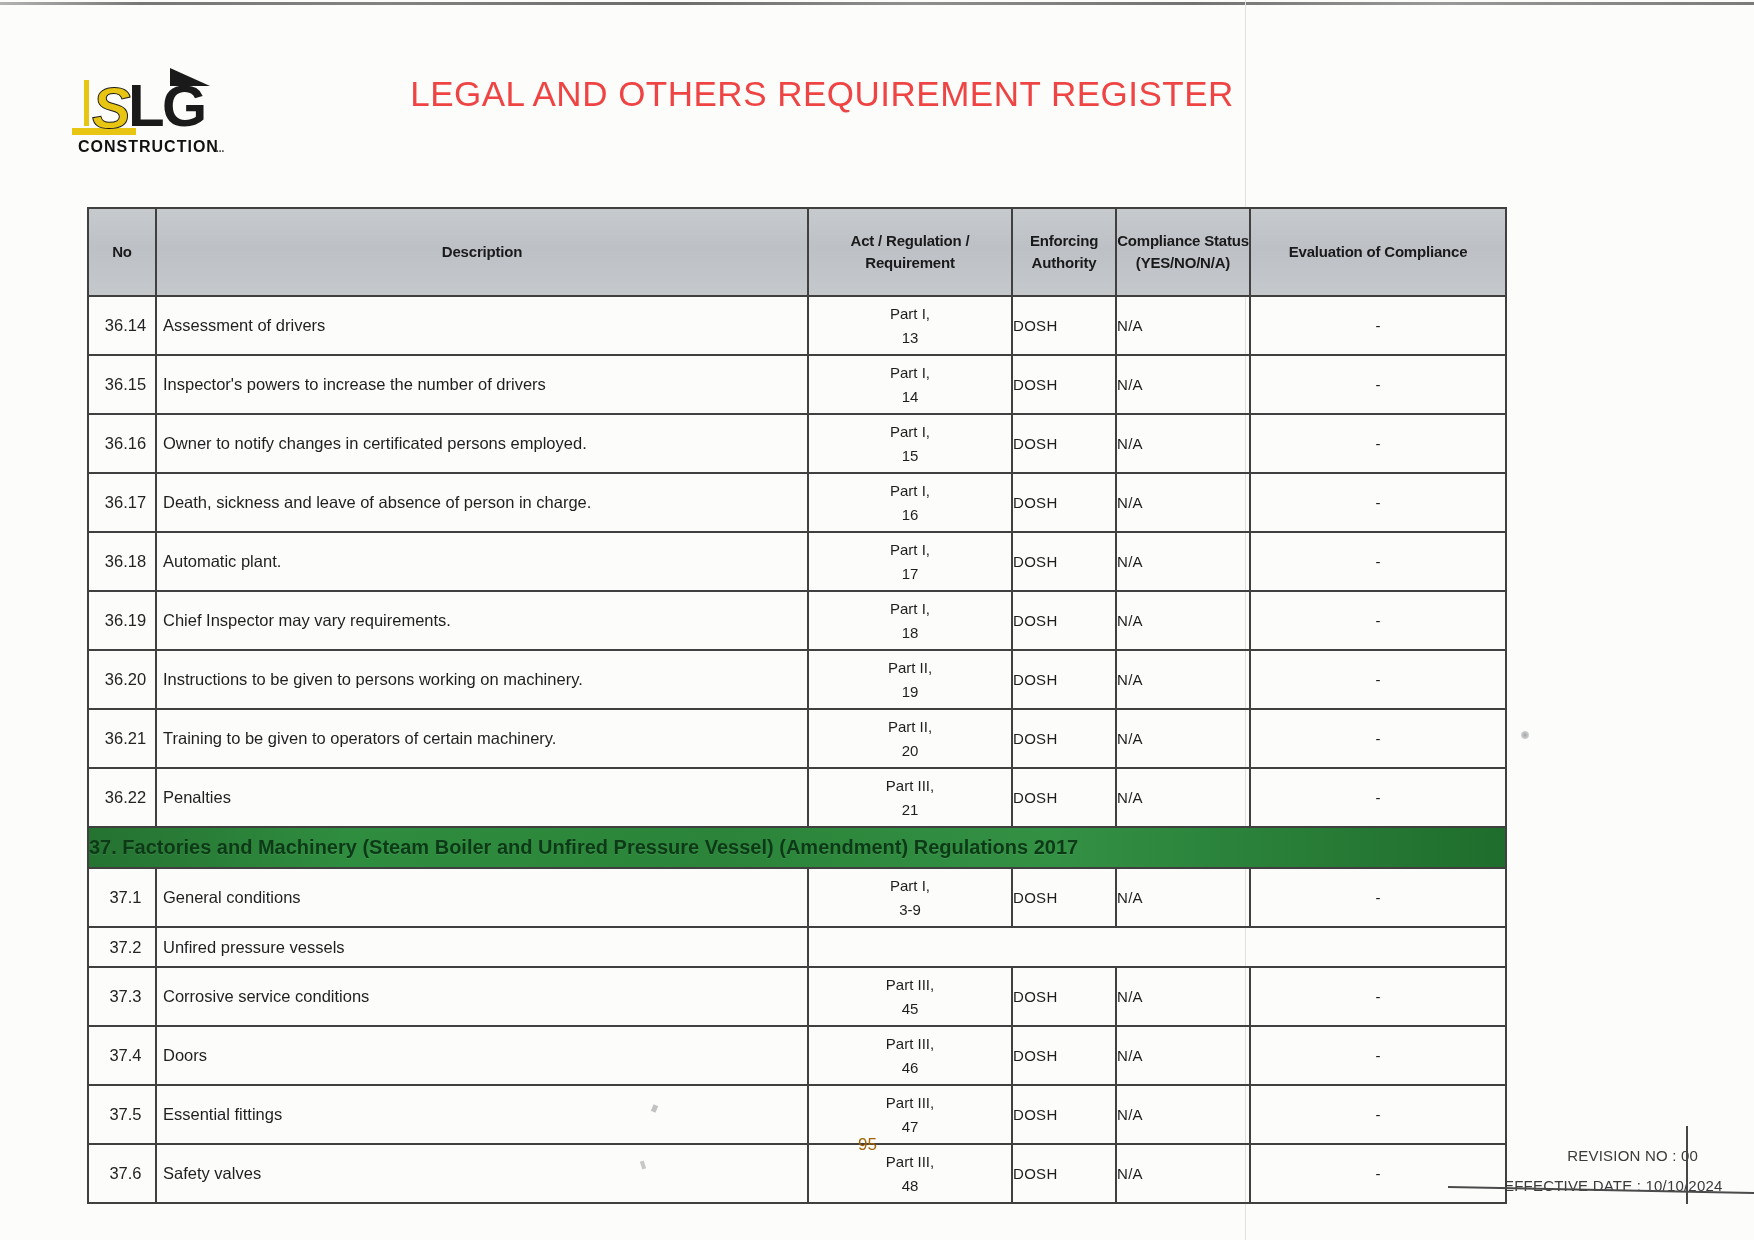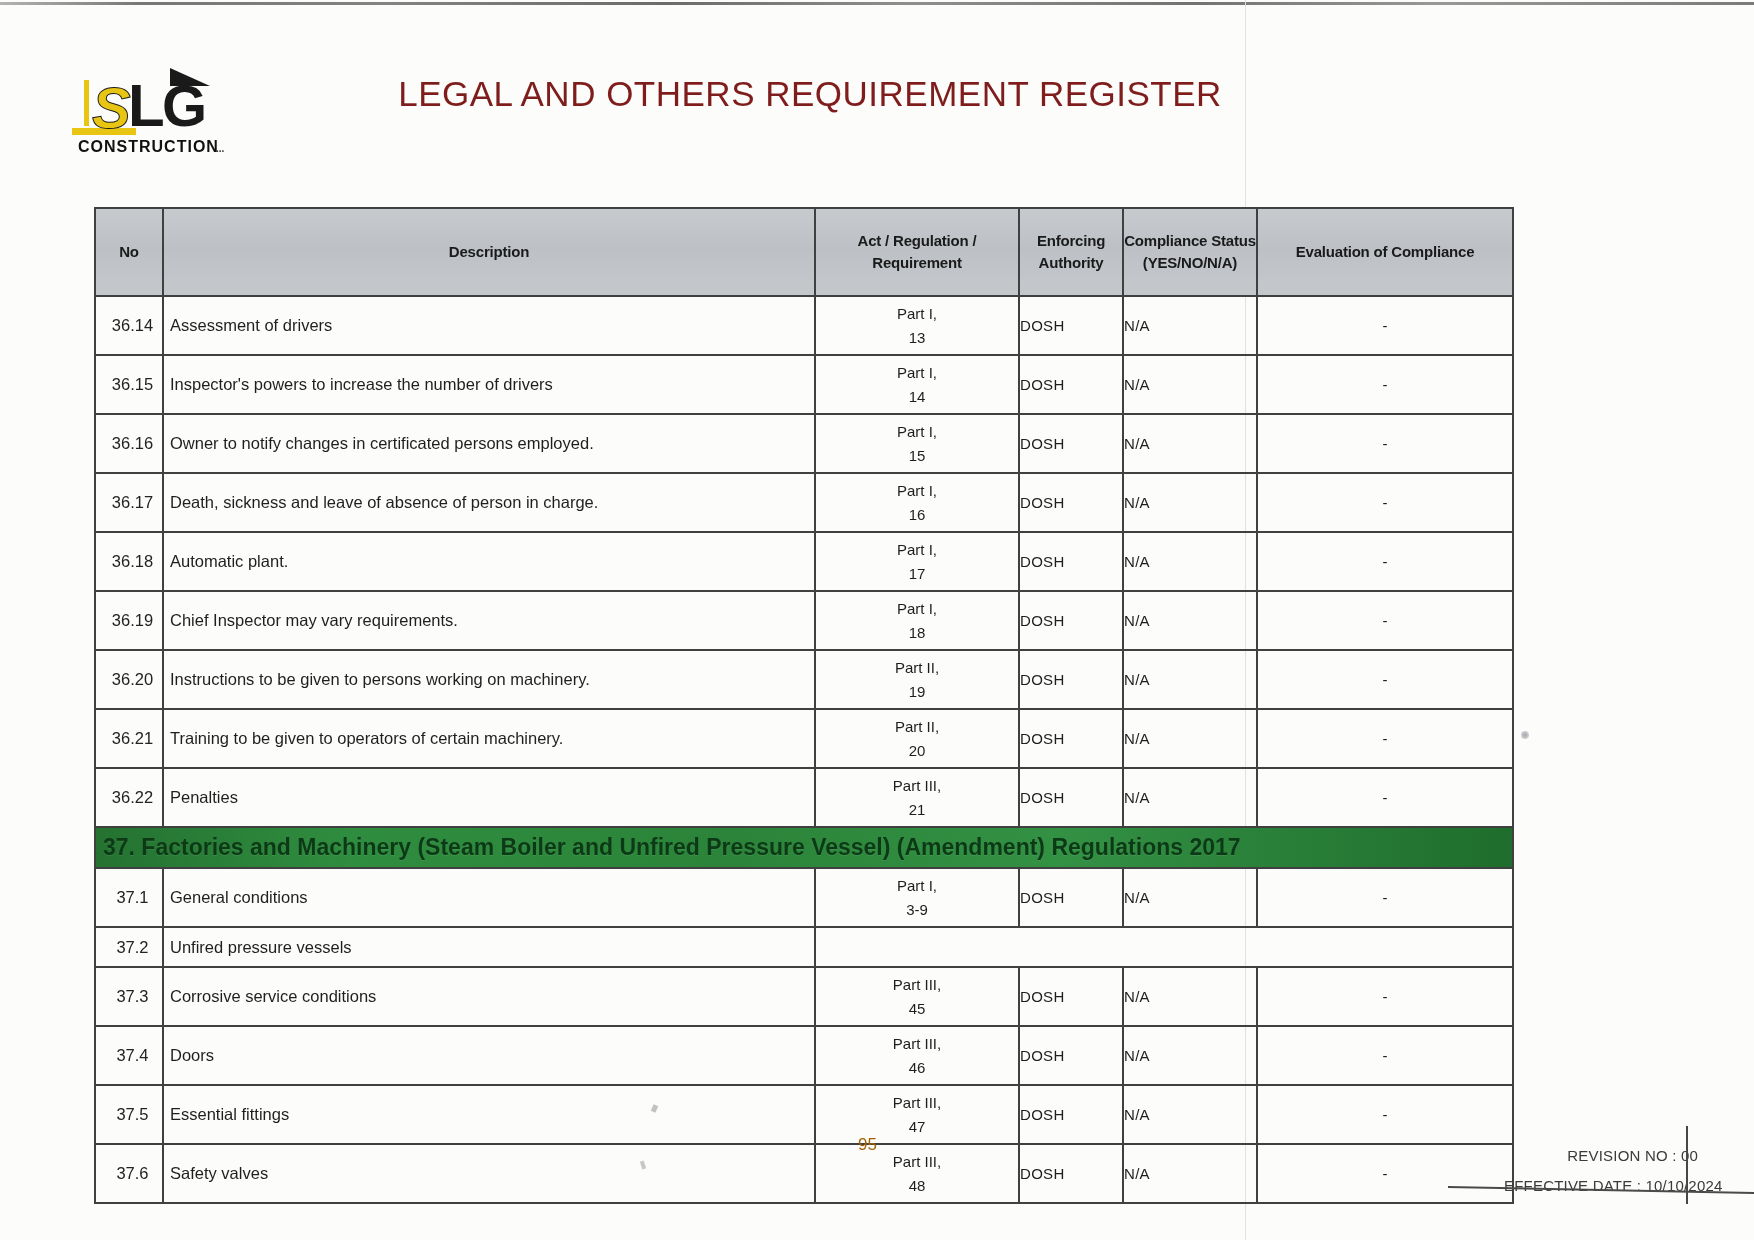--- a/index.html
+++ b/index.html
@@ -18,25 +18,25 @@
   .scan-dot { position:absolute; left:1521px; top:731px; width:8px; height:8px; border-radius:50%;
     background:radial-gradient(#8d9094,#c6c8ca 70%,transparent); opacity:.8; }
   .scan-speck-a { position:absolute; left:652px; top:1105px; width:5px; height:7px; background:#a9a9a9; transform:rotate(24deg); opacity:.7;}
   .scan-speck-b { position:absolute; left:641px; top:1161px; width:4px; height:8px; background:#b0b0b0; transform:rotate(-18deg); opacity:.7;}
   .footer-vline { position:absolute; left:1686px; top:1126px; width:2px; height:78px; background:#474747; }
   .footer-slope { position:absolute; left:1448px; top:1186px; width:312px; height:2px; background:#4a4a4a;
     transform:rotate(1.1deg); transform-origin:left center; }
 
   
   .logo { position:absolute; left:70px; top:64px; width:180px; height:100px; }
-  .page-title { position:absolute; left:4px; top:74px; width:1580px; text-align:center;
-    font-size:35px; font-weight:400; letter-spacing:.5px; color:#7f1d1d;padding-left:32px; }
-
-  
-  .register-table { position:absolute; left:94px; top:207px; width:1418px;
+  .page-title { position:absolute; left:16px; top:74px; width:1580px; text-align:center;
+    font-size:35px; font-weight:400; letter-spacing:.5px; color:#ef4444;padding-left:32px; }
+
+  
+  .register-table { position:absolute; left:87px; top:207px; width:1418px;
     border-collapse:collapse; table-layout:fixed; }
   .register-table col.c-no    { width:68px; }
   .register-table col.c-desc  { width:652px; }
   .register-table col.c-act   { width:204px; }
   .register-table col.c-auth  { width:104px; }
   .register-table col.c-stat  { width:134px; }
   .register-table col.c-eval  { width:256px; }
   .register-table th, .register-table td { border:2px solid #404040; overflow:hidden; }
   .register-table thead tr { height:88px; }
   .register-table th {
@@ -47,21 +47,21 @@
   tr.r-data { height:59px; }
   tr.r-merged { height:40px; }
   tr.r-section { height:41px; }
   td.no-cell   { text-align:center; font-size:16.5px; color:#232323;padding-left:7px; }
   td.desc-cell { padding-left:6px; font-size:16.5px; color:#1f1f1f; }
   td.act-cell  { text-align:center; font-size:15px; white-space:pre-line; line-height:1.6; }
   td.auth-cell, td.stat-cell { text-align:left; font-size:15px; letter-spacing:.3px; }
   td.eval-cell { text-align:center; font-size:15px; }
   td.section-cell {
     background:linear-gradient(90deg,#257231 0%,#2f8d3f 18%,#2b8439 45%,#339144 68%,#1f6d2c 100%);
-    font-size:23px; font-weight:700; padding-left:7px;
+    font-size:20px; font-weight:700; padding-left:0;
     text-shadow:0 1px 0 rgba(255,255,255,.08);
     margin-top:44px;
   }
   td.merged-cell { border-left:2px solid #404040; }
 
   
   .page-number { position:absolute; left:858px; top:1135px; font-size:17px; color:#a16207; }
   .revision-note { position:absolute; left:1558px; top:1147px; width:140px; text-align:right;
     font-size:15px; color:#3a3a3a; letter-spacing:.2px; }
   .effective-note { position:absolute; left:1504px; top:1177px; font-size:15px; color:#3a3a3a; letter-spacing:.2px; }

